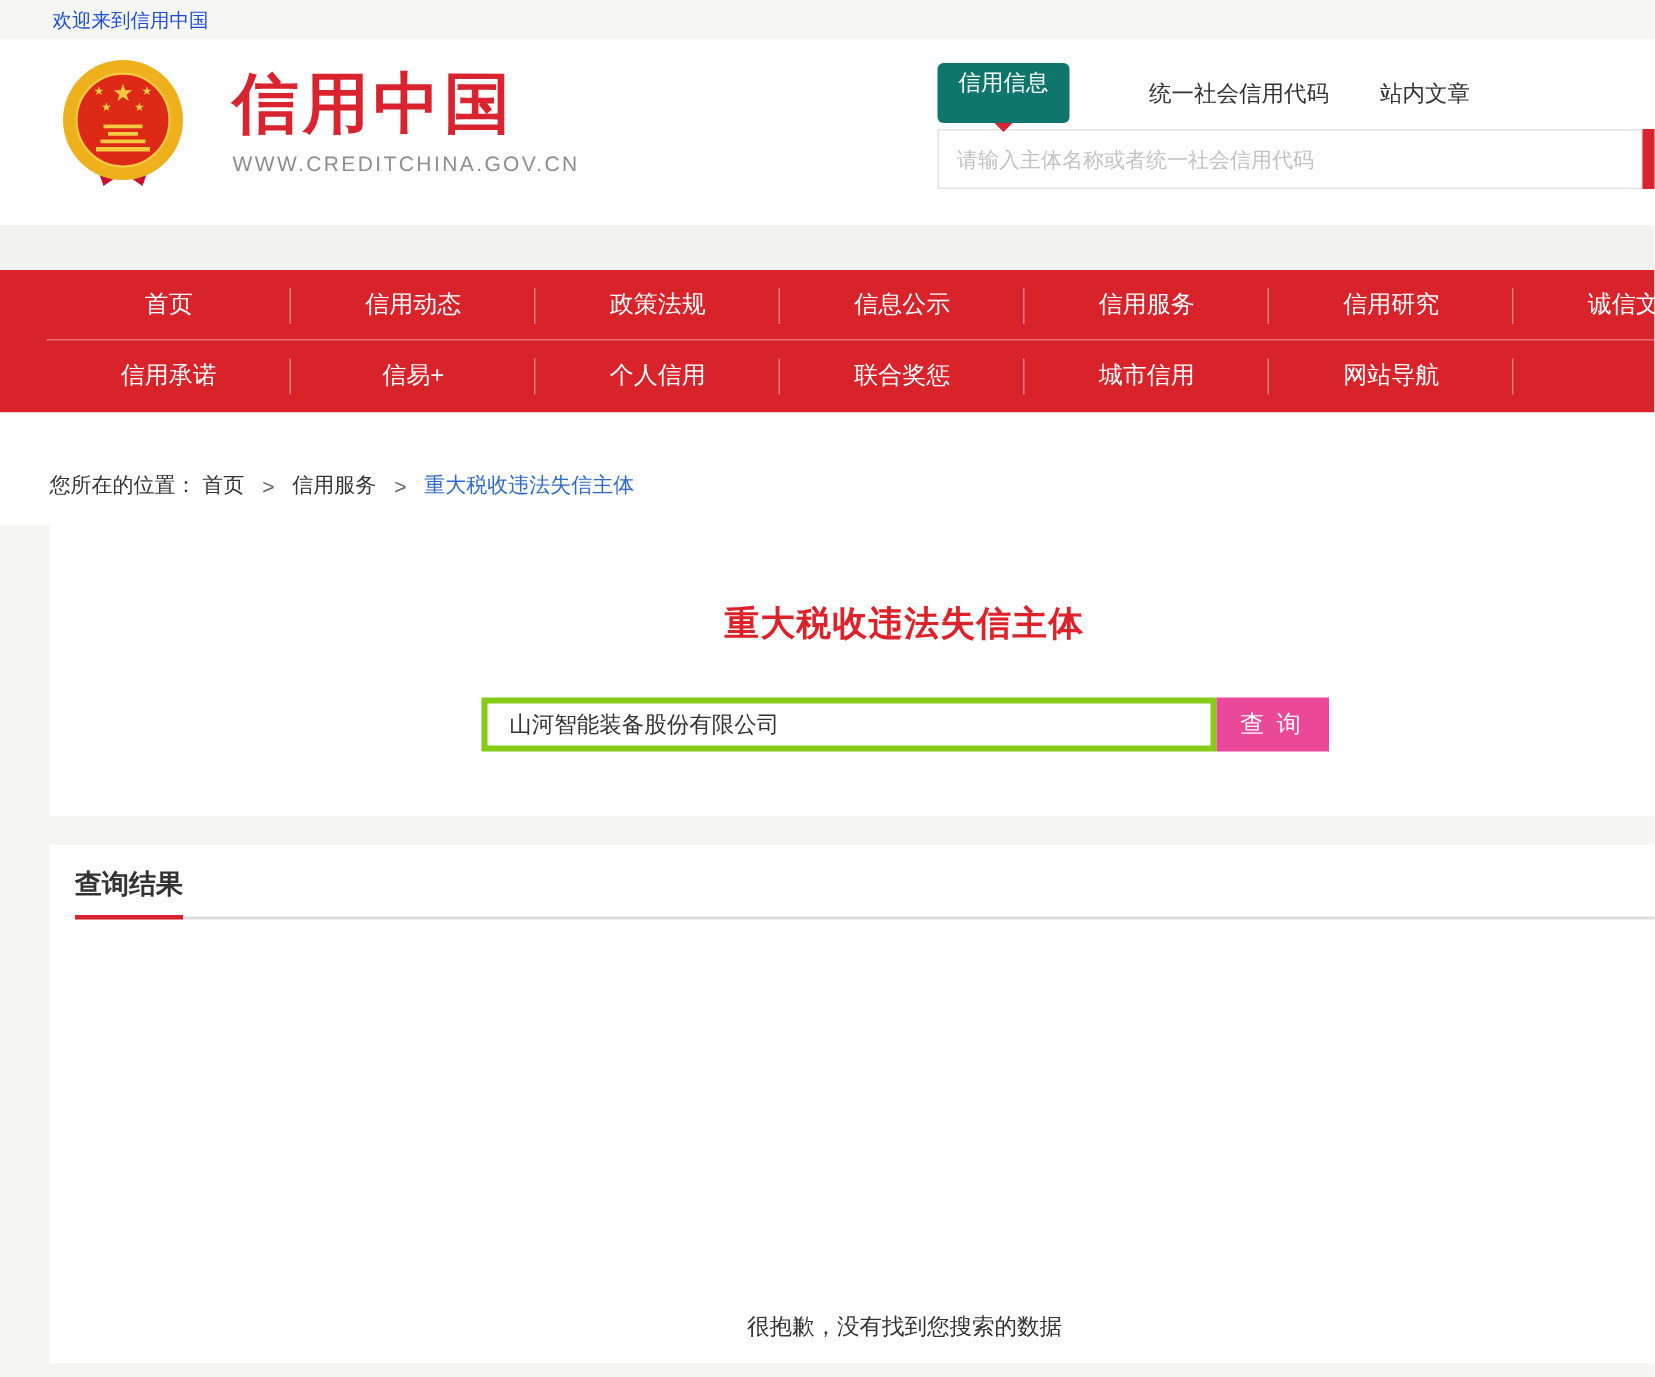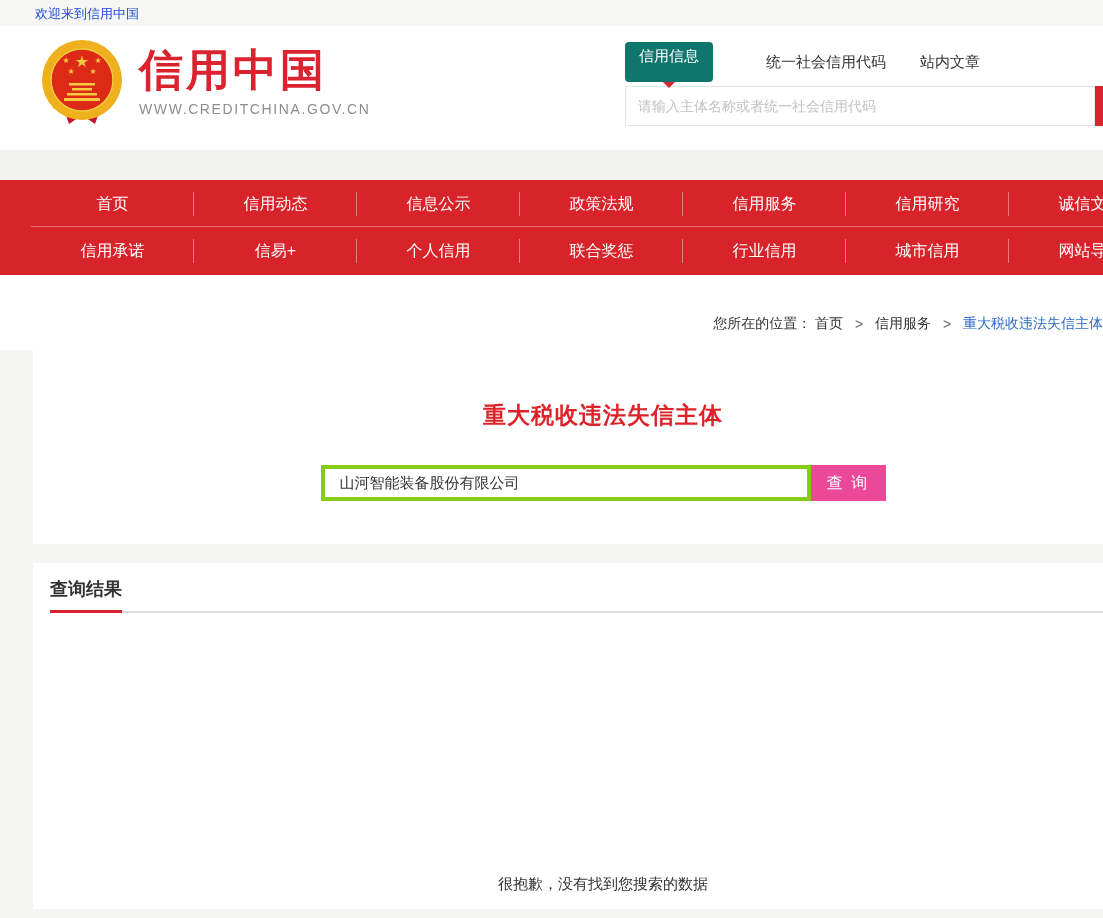--- a/index.html
+++ b/index.html
@@ -5,21 +5,21 @@
   * { margin:0; padding:0; box-sizing:border-box; }
   html,body { width:1103px; height:918px; overflow:hidden; background:#fff;
     font-family:"Liberation Sans","DejaVu Sans",sans-serif; color:#333; }
 
   
   .topbar { height:26px; background:#f6f6f5; padding:5px 0 0 35px; font-size:13px; color:#1d4ed8; }
 
   
   .header { position:relative; height:124px; background:#fff; }
   .logo-wrap { position:absolute; left:38px; top:12px; display:flex; align-items:flex-start; cursor:pointer; }
-  .site-text { margin-left:13px; }
+  .site-text { margin-left:29px; }
   .site-name { font-size:44px; font-weight:bold; color:#d9232e; letter-spacing:3px; line-height:1.1; margin-top:8px; }
   .site-url { font-size:14px; color:#8e8e8e; letter-spacing:1.6px; margin-top:7px; }
 
   .header-right { position:absolute; left:625px; top:22px; width:548px; }
   .tabs { display:flex; align-items:center; height:28px; }
   .tab-pill { position:relative; background:#0f766e; color:#fff; font-size:15px;
     height:40px; line-height:28px; padding:0 14px; border-radius:4px; cursor:pointer;text-align:right; }
   .tab-pill::after { content:""; position:absolute; left:50%; bottom:-6px; margin-left:-6px;
     border-left:6px solid transparent; border-right:6px solid transparent; border-top:6px solid #d9232e; }
   .tab-plain { font-size:15px; color:#333; margin-left:53px; cursor:pointer; }
@@ -37,21 +37,21 @@
   .nav { height:95px; background:#d8232a; overflow:hidden; }
   .nav-inner { margin-left:31px; width:1141px; }
   .nav-row { display:flex; height:47px; }
   .nav-row.first { border-bottom:1px solid rgba(255,255,255,0.35); }
   .nav-item { position:relative; width:163px; height:47px; line-height:47px; text-align:center;
     color:#fff; font-size:16px; cursor:pointer; }
   .nav-item::after { content:""; position:absolute; right:0; top:12px; width:1px; height:24px;
     background:rgba(255,255,255,0.4); }
 
   
-  .breadcrumb-band { height:75px; background:#fff; padding:40px 0 0 33px; font-size:14px;text-align:right; }
+  .breadcrumb-band { height:75px; background:#fff; padding:40px 0 0 33px; font-size:14px; }
   .breadcrumb-band span { vertical-align:middle; }
   .crumb-sep { color:#666; margin:0 8px; }
   .crumb-link { color:#333; cursor:pointer; }
   .crumb-link.current { color:#2e6bc8; }
 
   
   .content-bg { background:#f5f5f4; padding-left:33px; height:568px; }
   .card { width:1140px; background:#fff; }
   .card1 { height:194px; padding-top:50px; }
   .card-title { text-align:center; font-size:23px; font-weight:bold; color:#dd2329; letter-spacing:1px; }
@@ -112,32 +112,31 @@
   </div>
 </div>
 
 <div class="grayband"></div>
 
 <div class="nav">
   <div class="nav-inner">
     <div class="nav-row first">
       <div class="nav-item">首页</div>
       <div class="nav-item">信用动态</div>
+      <div class="nav-item">政策法规</div>
       <div class="nav-item">信息公示</div>
-      <div class="nav-item">政策法规</div>
       <div class="nav-item">信用服务</div>
       <div class="nav-item">信用研究</div>
       <div class="nav-item">诚信文化</div>
     </div>
     <div class="nav-row">
       <div class="nav-item">信用承诺</div>
       <div class="nav-item">信易+</div>
       <div class="nav-item">个人信用</div>
       <div class="nav-item">联合奖惩</div>
-      <div class="nav-item">行业信用</div>
       <div class="nav-item">城市信用</div>
       <div class="nav-item">网站导航</div>
     </div>
   </div>
 </div>
 
 <div class="breadcrumb-band">
   <span>您所在的位置：</span>
   <span class="crumb-link">首页</span>
   <span class="crumb-sep">&gt;</span>

